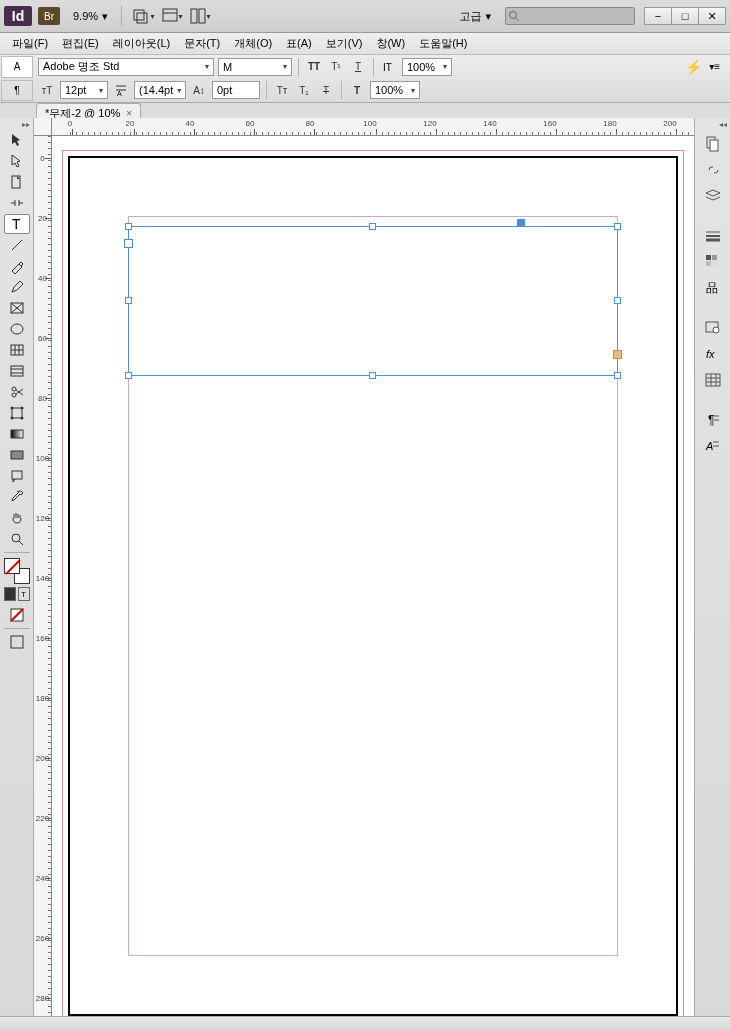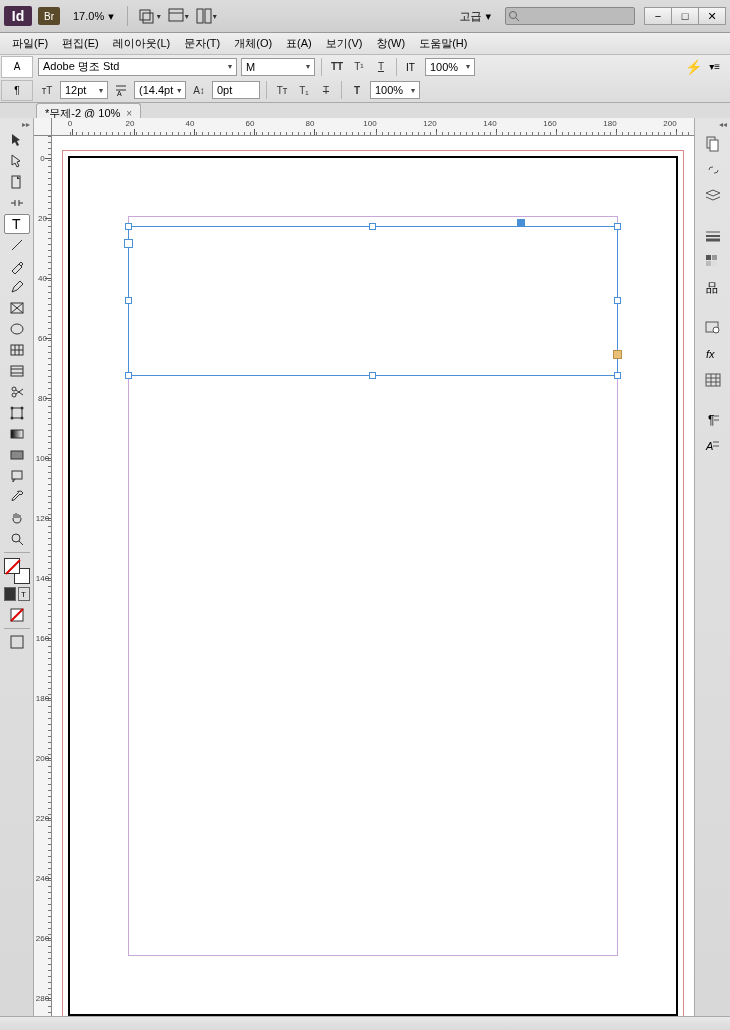--- a/index.html
+++ b/index.html
@@ -95,21 +95,21 @@
 .vruler .tick span{transform:translateY(-50%) rotate(0deg);}
 
 </style>
 </head>
 <body>
 
 <div class="title-bar">
   <div class="id-logo">Id</div>
   <div class="br-badge">Br</div>
   <div class="zoom-dd">
-    <span>17.0%</span>
+    <span>9.9%</span>
     <span>▾</span>
   </div>
   <div class="sep"></div>
   <div class="tb-icon">
     <svg viewBox="0 0 18 18">
         <rect x="1" y="3" width="10" height="10" fill="none" stroke="#333"></rect>
         <rect x="4" y="6" width="10" height="10" fill="none" stroke="#333"></rect>
       </svg>
       <span style="font-size:8px;">▾</span>
   </div>
@@ -156,21 +156,21 @@
   <div class="menu-item">도움말(H)</div>
 </div>
 
 <div class="ctrl-panel">
   <div class="left-col">
     <div class="cell" style="background:#fff;font-size:10px;">A</div>
     <div class="cell" style="font-size:10px;">¶</div>
   </div>
   <div class="rows">
     <div class="row">
-      <div class="combo" style="width:199px">
+      <div class="combo" style="width:176px">
         <span>Adobe 명조 Std</span>
           <span class="dd-arrow">▾</span>
       </div>
       <div class="combo" style="width:74px">
         <span>M</span>
           <span class="dd-arrow">▾</span>
       </div>
       <div class="row-sep"></div>
       <div class="micro-btn" style="font-weight:bold;">TT</div>
       <div class="micro-btn">T¹</div>

